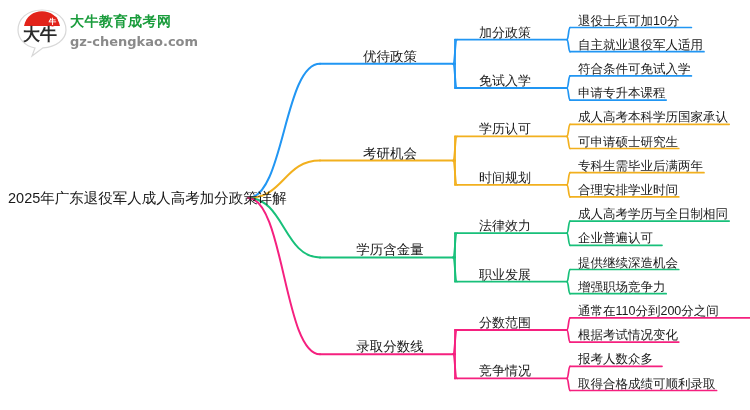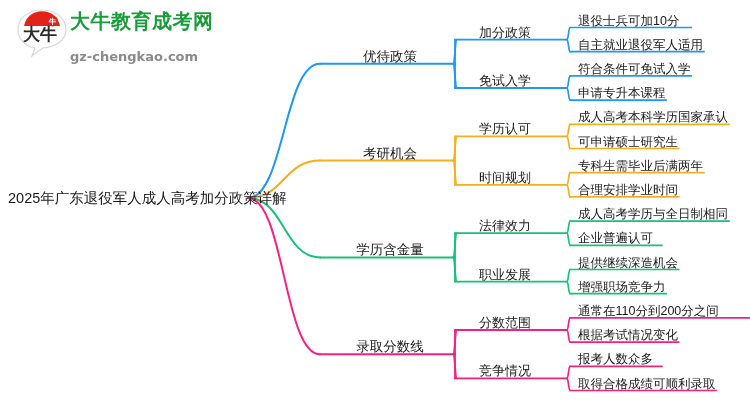--- a/index.html
+++ b/index.html
@@ -30,33 +30,33 @@
     width: 52px;
     height: 50px;
   }
   #logo-text-block {
     position: absolute;
     left: 54px;
     top: 4px;
     width: 146px;
   }
   #logo-name {
-    font-size: 20px;
+    font-size: 14px;
     font-weight: bold;
     color: #1a9c3c;
     letter-spacing: 0.5px;
     line-height: 22px;
     white-space: nowrap;
   }
   #logo-url {
     font-size: 13px;
     font-weight: bold;
     color: #8a8a8a;
     line-height: 16px;
-    margin-top: 17px;
+    margin-top: 2px;
     white-space: nowrap;
     font-family: "DejaVu Sans", sans-serif;
   }
 
   
   #mindmap {
     position: absolute;
     left: 0;
     top: 0;
     width: 750px;

